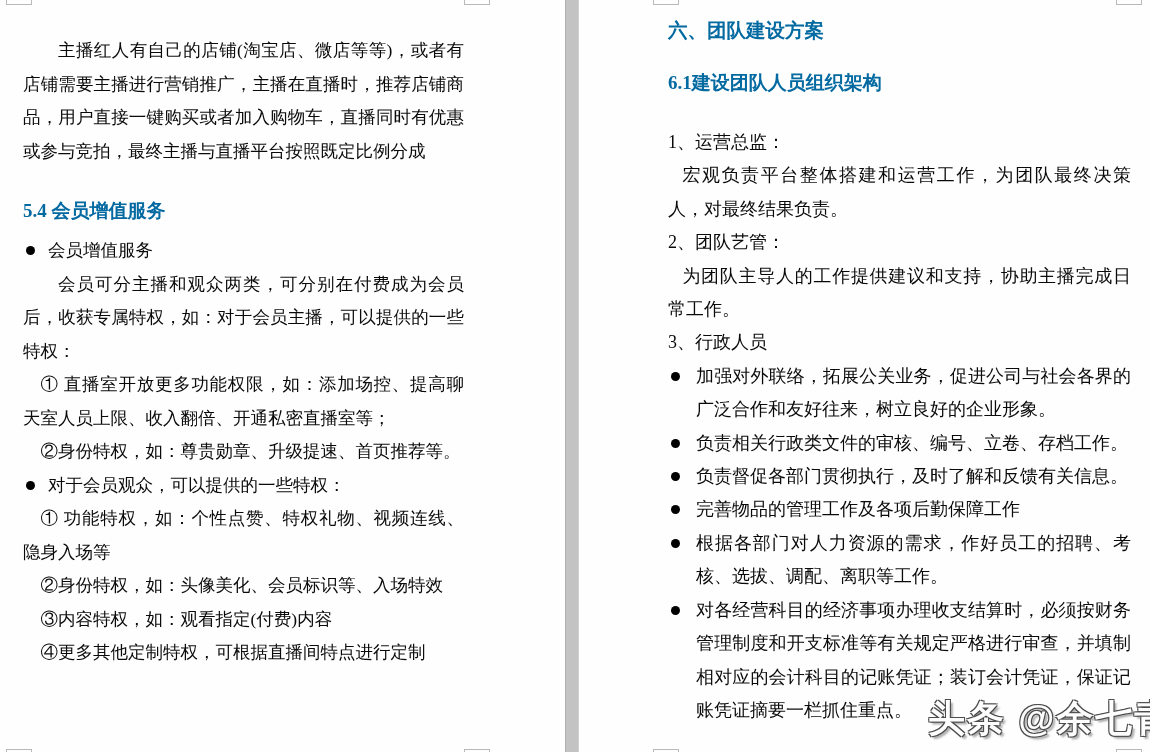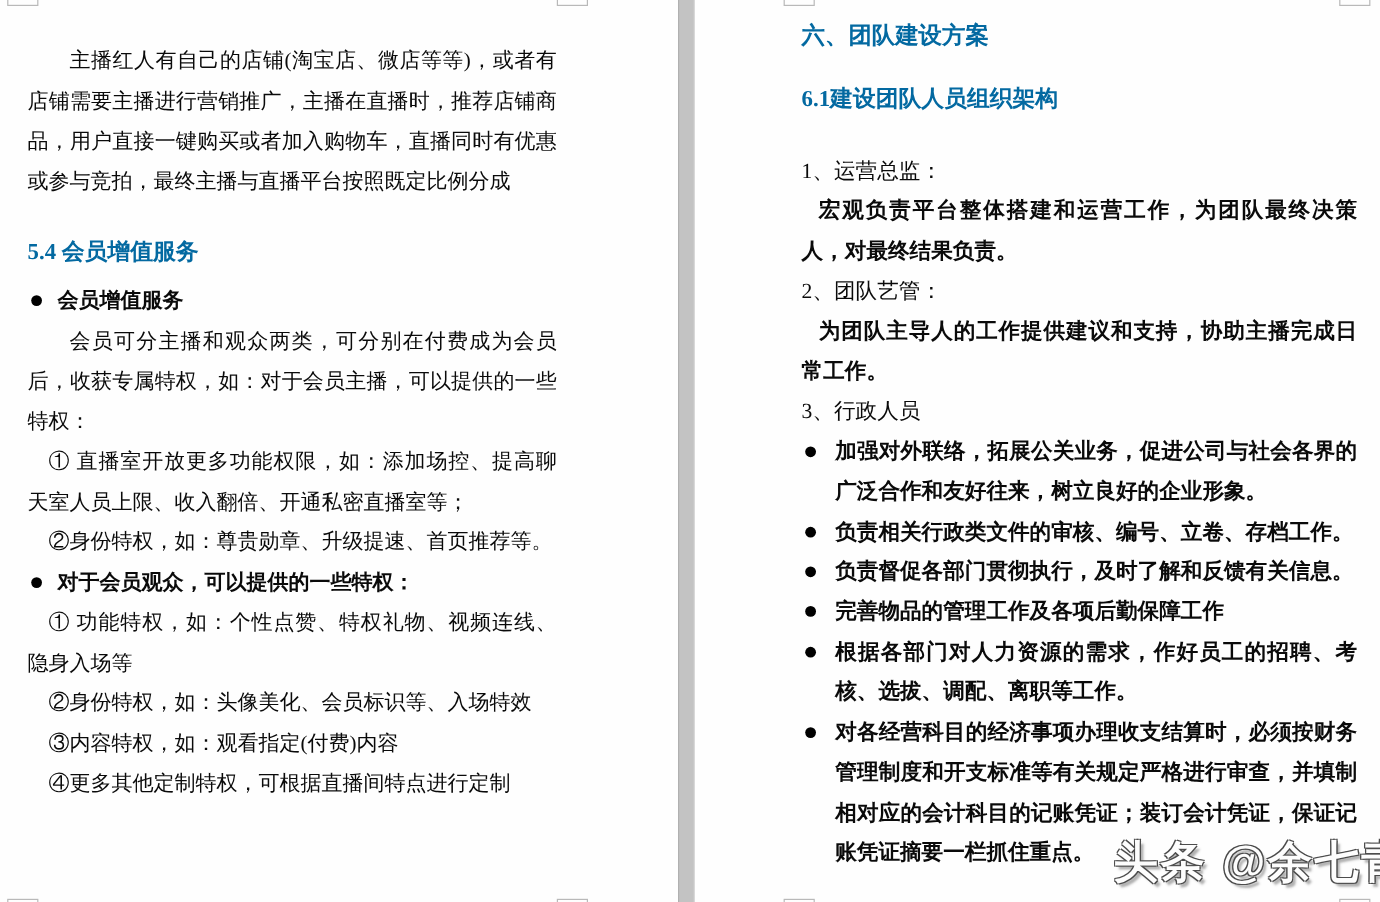--- a/index.html
+++ b/index.html
@@ -34,31 +34,31 @@
   .content-1 {
     left:23px; top:34px; width:441px;
     font-size:17.5px; line-height:33.5px;
   }
   .content-2 {
     left:89px; top:16px; width:463px;
     font-size:18px; line-height:33.4px;
   }
 
   .indent2 { text-indent:2em; }
-  .indent1 { text-indent:0.8em;font-weight:bold; }
+  .indent1 { text-indent:0.8em; }
   .item    { text-indent:1em; }
 
   h2.doc-h, h3.doc-h {
     font-weight:700; color:#0369a1; text-align:left; text-indent:0;
   }
   .content-1 h3.doc-h { font-size:19px; line-height:34px; margin-top:26px; margin-bottom:6px; }
   .content-2 h2.doc-h { font-size:19.5px; line-height:30px; margin-bottom:22px; }
   .content-2 h3.doc-h { font-size:19px;  line-height:30px; margin-bottom:28px; }
 
-  .li { position:relative; text-align:justify;font-weight:bold; }
+  .li { position:relative; text-align:justify; }
   .content-1 .li { padding-left:25px; }
   .content-2 .li { padding-left:28px; }
   .dot {
     position:absolute; left:3px; top:12px;
     width:9px; height:9px; border-radius:50%; background:#000;
   }
 
   .watermark {
     position:absolute; left:928px; top:694px;
     font-size:37px; font-weight:700; letter-spacing:2px;

